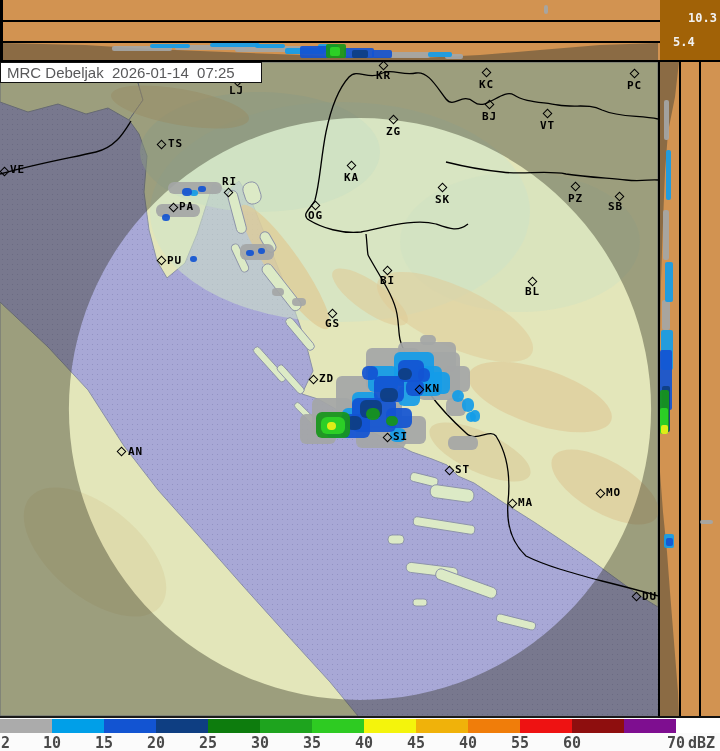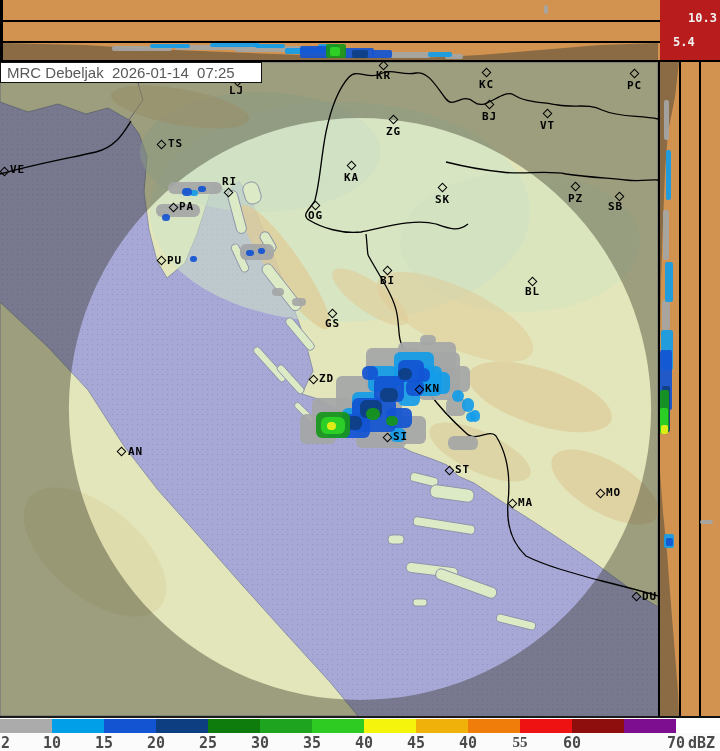--- a/index.html
+++ b/index.html
@@ -7,21 +7,21 @@
        font-family:"DejaVu Sans Mono",monospace;}
   
   #top-panel{position:absolute;left:0;top:0;width:660px;height:62px;background:#000;}
   .strip-row{position:absolute;left:0;width:660px;background:#d29351;}
   #row1{top:0;height:20px;}
   #row2{top:22px;height:19px;}
   #row3{top:43px;height:17px;}
   #top-left-edge{position:absolute;left:0;top:0;width:3px;height:62px;background:#000;z-index:5;}
   #top-profile{position:absolute;left:0;top:0;}
   
-  #corner-box{position:absolute;left:660px;top:0;width:60px;height:60px;background:#b91c1c;color:#f2f2f2;
+  #corner-box{position:absolute;left:660px;top:0;width:60px;height:60px;background:#a16207;color:#f2f2f2;
               font-size:12px;font-weight:bold;}
   #corner-top{position:absolute;right:3px;top:11px;}
   #corner-bottom{position:absolute;left:13px;top:35px;}
   
   #right-panel{position:absolute;left:658px;top:60px;width:62px;height:656px;background:#000;
                border-bottom:2px solid #111;box-sizing:content-box;}
   .strip-col{position:absolute;top:2px;height:654px;background:#d29351;}
   #col1{left:2px;width:19px;}
   #col2{left:23px;width:18px;}
   #col3{left:43px;width:19px;}
@@ -311,17 +311,17 @@
 <div class="scale-label first" style="left: 1px;">2</div>
     <div class="scale-label" style="left: 52px;">10</div>
     <div class="scale-label" style="left: 104px;">15</div>
     <div class="scale-label" style="left: 156px;">20</div>
     <div class="scale-label" style="left: 208px;">25</div>
     <div class="scale-label" style="left: 260px;">30</div>
     <div class="scale-label" style="left: 312px;">35</div>
     <div class="scale-label" style="left: 364px;">40</div>
     <div class="scale-label" style="left: 416px;">45</div>
     <div class="scale-label" style="left: 468px;">40</div>
-    <div class="scale-label" style="left: 520px; font-family: Liberation Serif, serif;">55</div>
+    <div class="scale-label" style="left: 520px;">55</div>
     <div class="scale-label" style="left: 572px;">60</div>
     <div class="scale-label" style="left: 624px; margin-top: 17px;">65</div>
     <div class="scale-label" style="left: 676px;">70</div>
   </div>
 
 </body></html>

